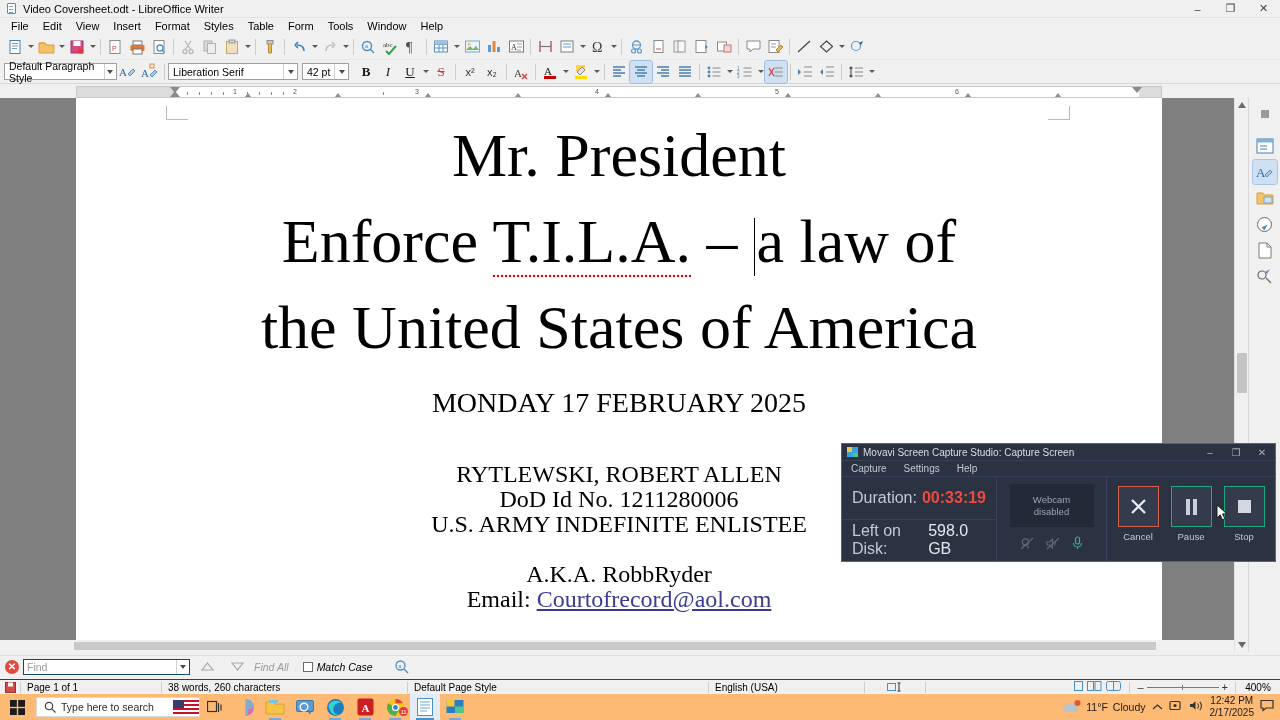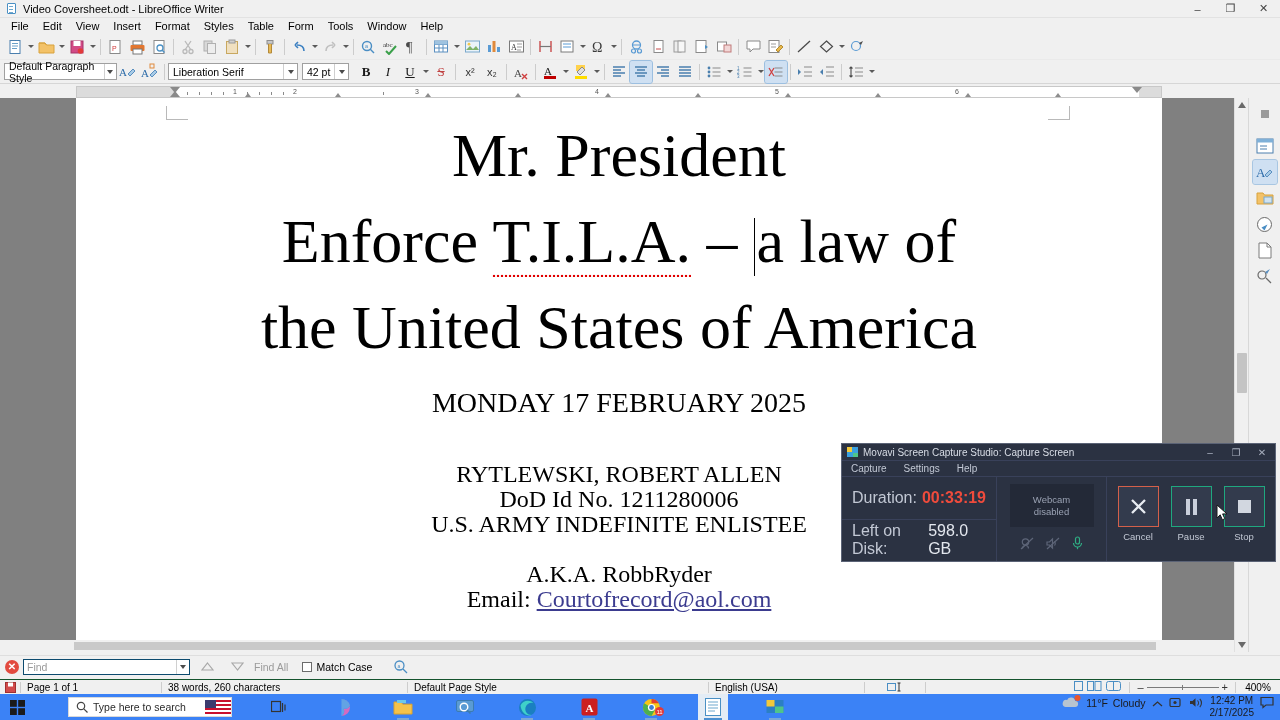--- a/index.html
+++ b/index.html
@@ -120,47 +120,47 @@
              background:#f0f0f0; display:flex; align-items:center; padding-left:5px; gap:4px;
              border-top:1px solid #dedede; }
   .find-close { width:14px; height:14px; border-radius:50%; background:#e24a3f; color:#fff;
                 display:flex; align-items:center; justify-content:center; font-size:10px; font-weight:bold;}
   .find-input { width:167px; height:16px; border:1px solid #0c4a6e; background:#fff;
                 display:flex; align-items:center; font-size:10.5px; color:#9a9a9a; padding-left:3px;}
   .find-input .arrow { margin-left:auto; width:13px; height:14px; border-left:1px solid #d0d0d0;
                        display:flex; align-items:center; justify-content:center;}
   .find-input .arrow i { border-left:3px solid transparent; border-right:3px solid transparent;
                          border-top:4px solid #4a4a4a; font-style:normal;}
-  .find-lbl { font-size:10.5px; color:#9b9b9b; }
+  .find-lbl { font-size:10.5px; color:#9b9b9b;font-style:italic; }
   .find-lbl.dark { color:#000; }
   .chk { width:10px; height:10px; border:1px solid #6b6b6b; background:#fff; }
 
   
   .statusbar { position:absolute; top:679px; left:0; width:1280px; height:15px;
                background:#f0f0f0; display:flex; align-items:center; font-size:10px; color:#000;
                border-top:1px solid #14532d; }
   .sb-sep { width:1px; height:11px; background:#cdcdcd; }
   .sb-cell { padding:0 6px; white-space:nowrap; }
   .zoomsl { display:flex; align-items:center; gap:3px; }
   .zoomsl .track { width:72px; height:1px; background:#7a7a7a; position:relative; }
   .zoomsl .track .mid { position:absolute; left:35px; top:-2px; width:1px; height:5px; background:#7a7a7a;}
 
   
-  .taskbar { position:absolute; top:694px; left:0; width:1280px; height:26px; background:#3b82f6;
-             display:flex; align-items:center;gap:32px; }
+  .taskbar { position:absolute; top:694px; left:0; width:1280px; height:26px; background:#fdba74;
+             display:flex; align-items:center; }
   .tk-start { width:34px; height:26px; display:flex; align-items:center; justify-content:center;}
   .tk-search { width:164px; height:20px; background:#ffffff; border:1px solid #d9d9d9;
                display:flex; align-items:center; gap:5px; padding-left:7px; margin-left:2px; }
   .tk-search span { font-size:10.5px; color:#2b2b2b; }
   .tk-icon { width:30px; height:26px; display:flex; align-items:center; justify-content:center;
              position:relative; flex:none; }
   .tk-icon.active { background:#e3ecf5; }
   .tk-icon.active:after { content:""; position:absolute; bottom:0; left:6px; right:6px; height:2px; background:#4a8fd1;}
   .tk-icon.open:after { content:""; position:absolute; bottom:0; left:9px; right:9px; height:2px; background:#7ba7d6;}
-  .tk-right { margin-left:auto; display:flex; align-items:flex-start; gap:6px; padding-right:6px; }
+  .tk-right { margin-left:auto; display:flex; align-items:center; gap:6px; padding-right:6px; }
   .tk-weather { display:flex; align-items:center; gap:5px; font-size:10.5px; color:#1a1a1a; }
   .tk-clock { font-size:10px; color:#1a1a1a; line-height:12px; text-align:center; }
 
   
   .movavi { position:absolute; left:841px; top:443px; width:435px; height:119px;
             background:#2b3242; border:1px solid #5b6376; color:#c9cfdb;
             font-family:"Liberation Sans", sans-serif; }
   .mv-title { height:17px; background:#2b3242; display:flex; align-items:center; padding-left:5px; gap:5px;
               border-bottom:1px solid #39415a; }
   .mv-title .mvico { width:11px; height:10px; background:#3aa0e0; position:relative; flex:none;}

